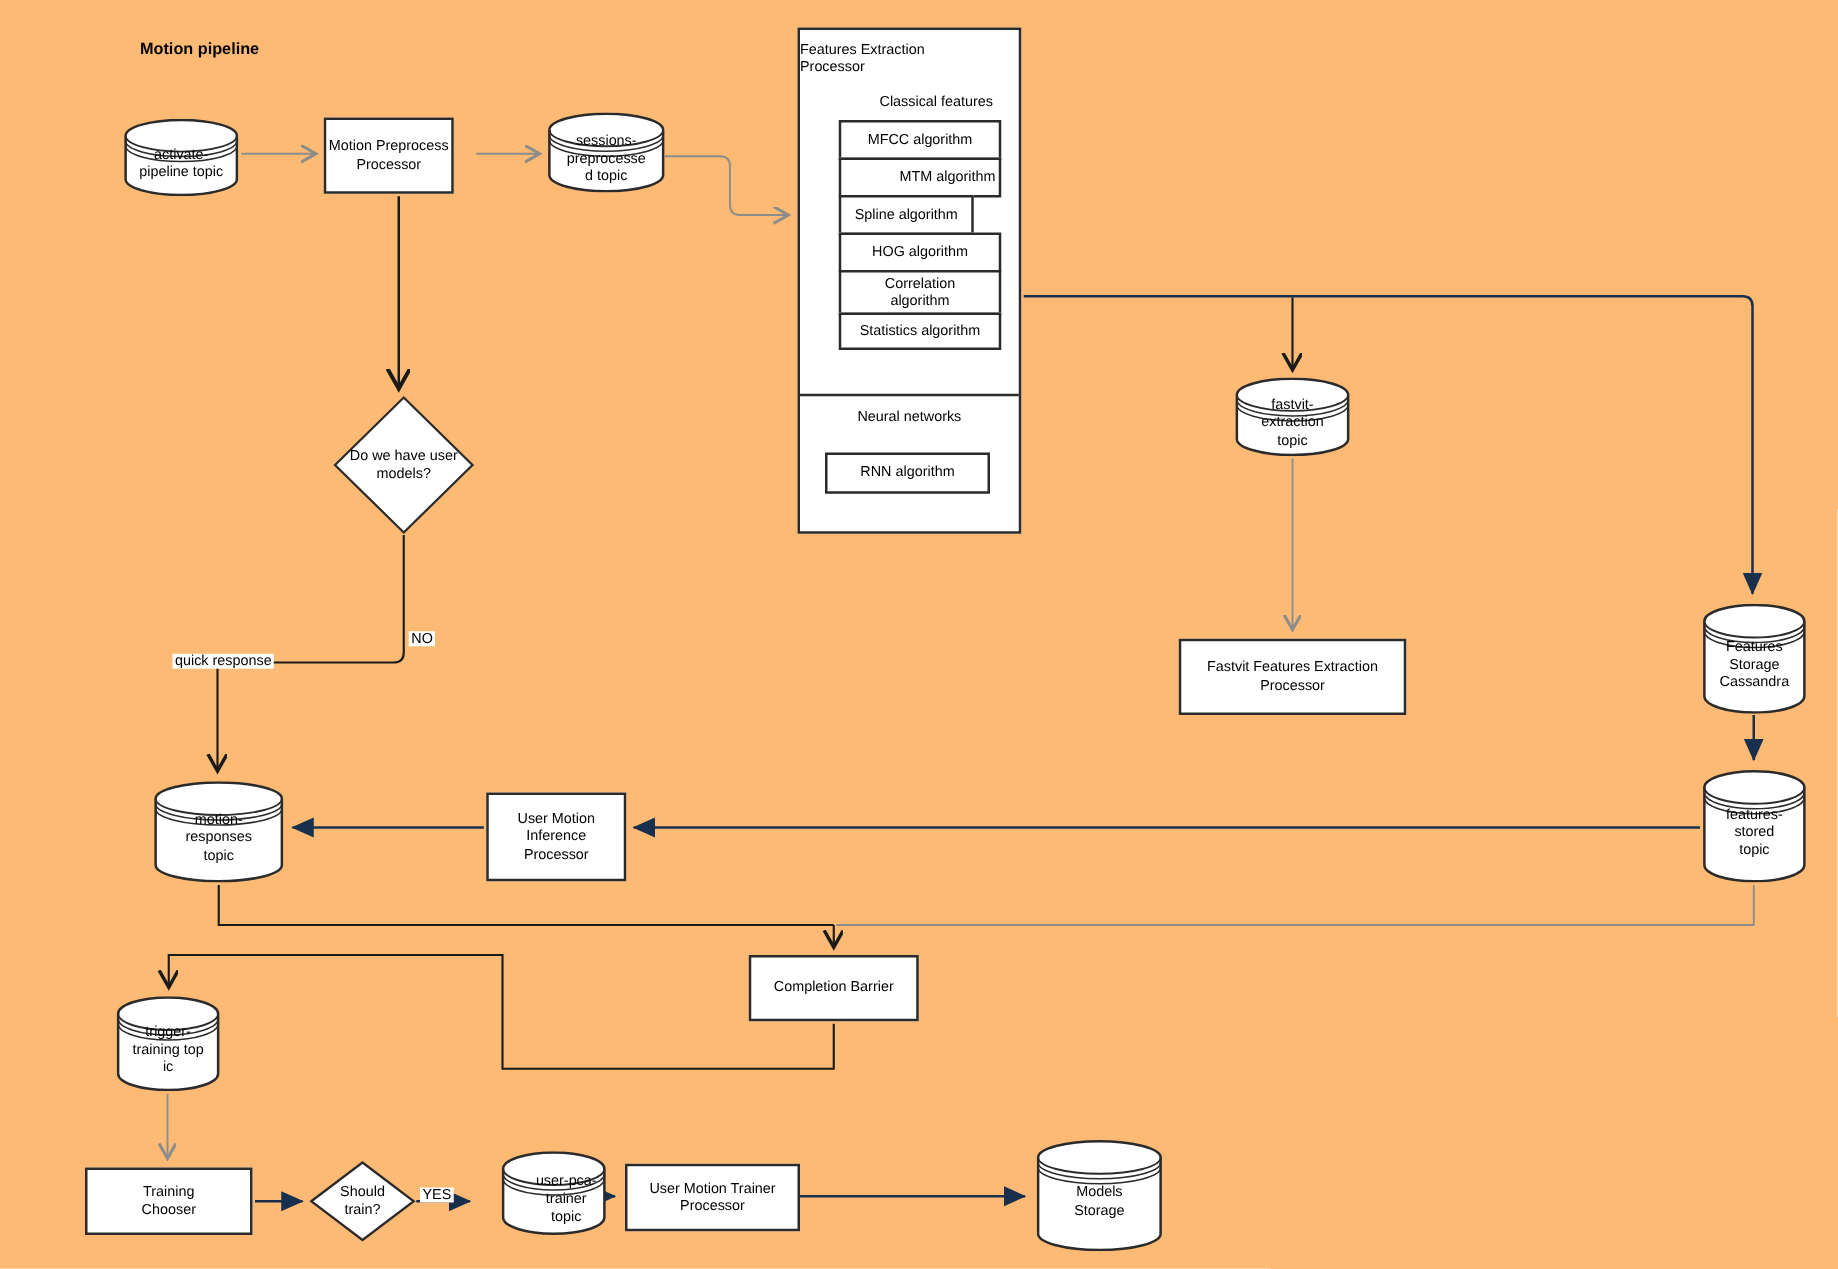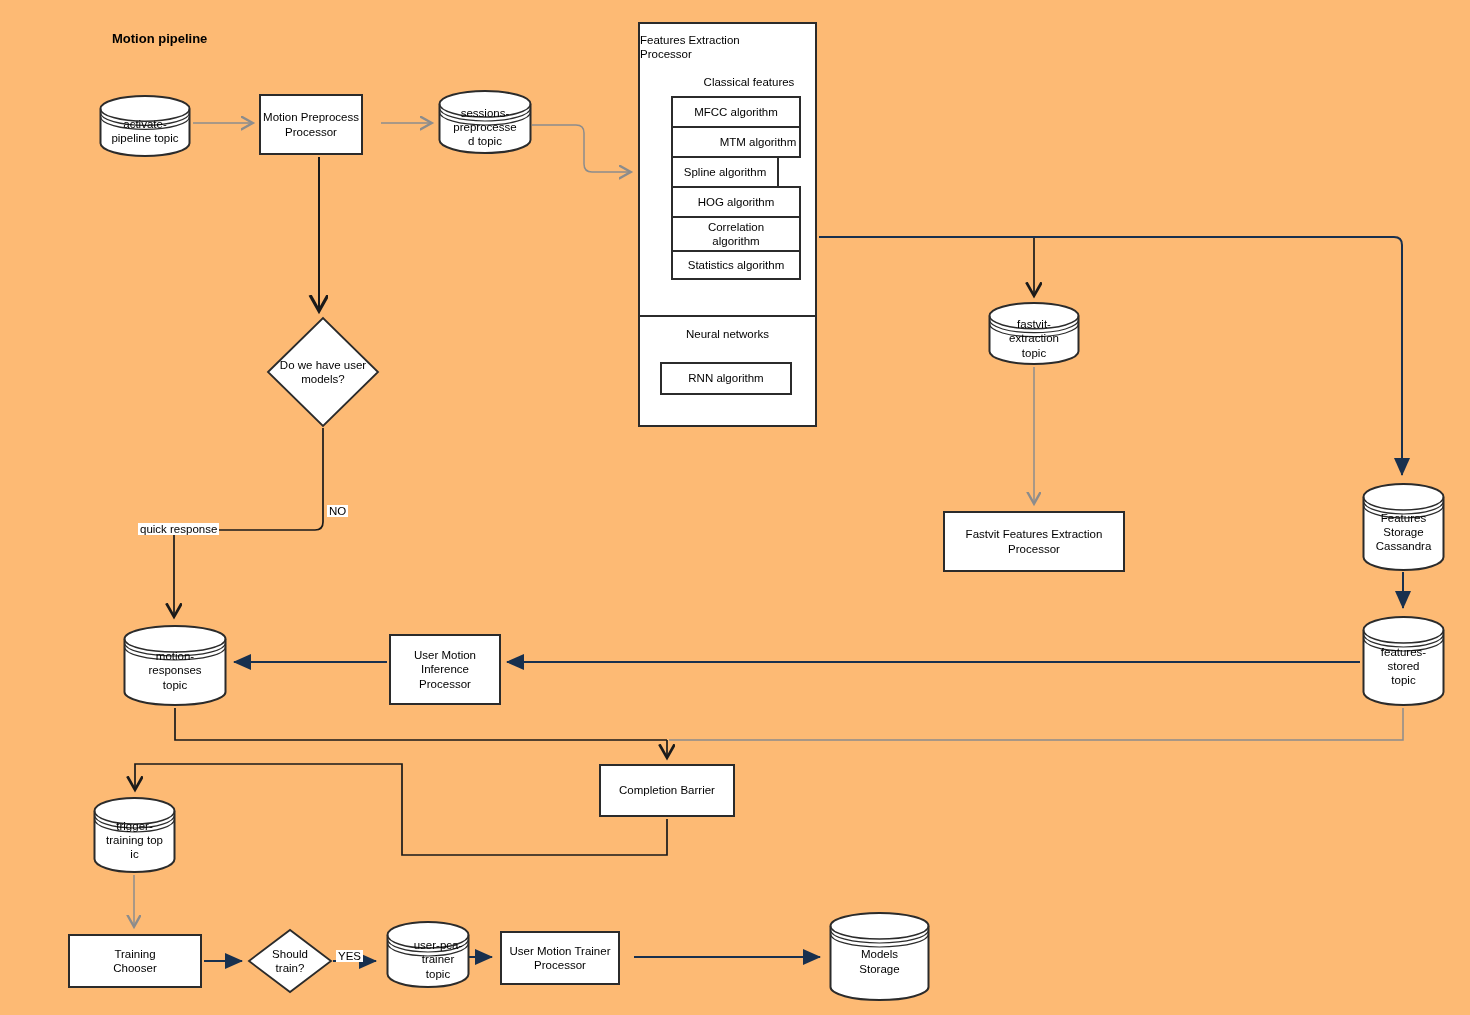--- a/index.html
+++ b/index.html
@@ -175,21 +175,21 @@
   <div class="node cyl" style="left:93px; top:797px; width:83px; height:76px;justify-content:center;"><svg class="cylsvg" width="83" height="76" xmlns="http://www.w3.org/2000/svg">
         <path d="M1.5,14 A40,13 0 0 1 81.5,14 V62 A40,13 0 0 1 1.5,62 Z" fill="#fff" stroke="var(--node-border)" stroke-width="2"></path>
         <path d="M1.5,14 A40,13 0 0 0 81.5,14" fill="none" stroke="var(--node-border)" stroke-width="1.5"></path>
         <path d="M1.5,18 A40,13 0 0 0 81.5,18" fill="none" stroke="var(--node-border)" stroke-width="1.2"></path>
         <path d="M1.5,22 A40,13 0 0 0 81.5,22" fill="none" stroke="var(--node-border)" stroke-width="1.2"></path>
       </svg>
     <div class="lbl">trigger-
 training top
 ic</div>
   </div>
-  <div class="node cyl" style="left:386px; top:921px; width:104px; height:67px;"><svg class="cylsvg" width="84" height="67" xmlns="http://www.w3.org/2000/svg">
+  <div class="node cyl" style="left:401px; top:921px; width:104px; height:67px;"><svg class="cylsvg" width="84" height="67" xmlns="http://www.w3.org/2000/svg">
         <path d="M1.5,14 A40.5,13 0 0 1 82.5,14 V53 A40.5,13 0 0 1 1.5,53 Z" fill="#fff" stroke="var(--node-border)" stroke-width="2"></path>
         <path d="M1.5,14 A40.5,13 0 0 0 82.5,14" fill="none" stroke="var(--node-border)" stroke-width="1.5"></path>
         <path d="M1.5,18 A40.5,13 0 0 0 82.5,18" fill="none" stroke="var(--node-border)" stroke-width="1.2"></path>
         <path d="M1.5,22 A40.5,13 0 0 0 82.5,22" fill="none" stroke="var(--node-border)" stroke-width="1.2"></path>
       </svg>
     <div class="lbl">user-pca-
 trainer
 topic</div>
   </div>
   <div class="node cyl" style="left:829px; top:912px; width:101px; height:89px;"><svg class="cylsvg" width="101" height="89" xmlns="http://www.w3.org/2000/svg">
@@ -232,21 +232,21 @@
 Inference
 Processor</span>
   </div>
   <div class="node box" style="left:68px; top:934px; width:134px; height:54px;">
     <span>Training
 Chooser</span>
   </div>
   <div class="node box" style="left:599px; top:764px; width:136px; height:53px;">
     <span>Completion Barrier</span>
   </div>
-  <div class="node box" style="left:500px; top:931px; width:120px; height:54px;">
+  <div class="node box" style="left:500px; top:931px; width:140px; height:54px;">
     <span>User Motion Trainer
 Processor</span>
   </div>
 
   <div class="node dlabel" style="left:270px; top:350px; width:106px; height:44px;">
     <span>Do we have user
 models?</span>
   </div>
   <div class="node dlabel" style="left:258px; top:944px; width:64px; height:34px;">
     <span>Should

